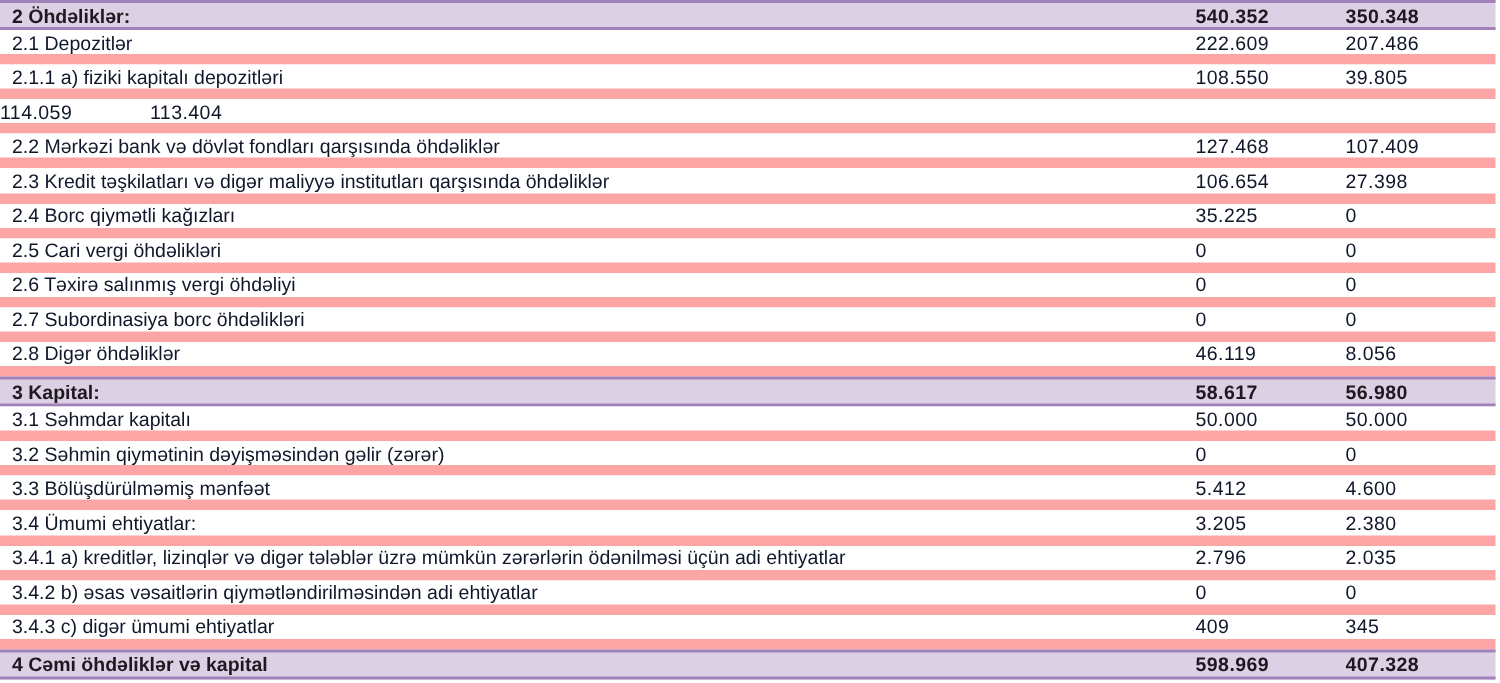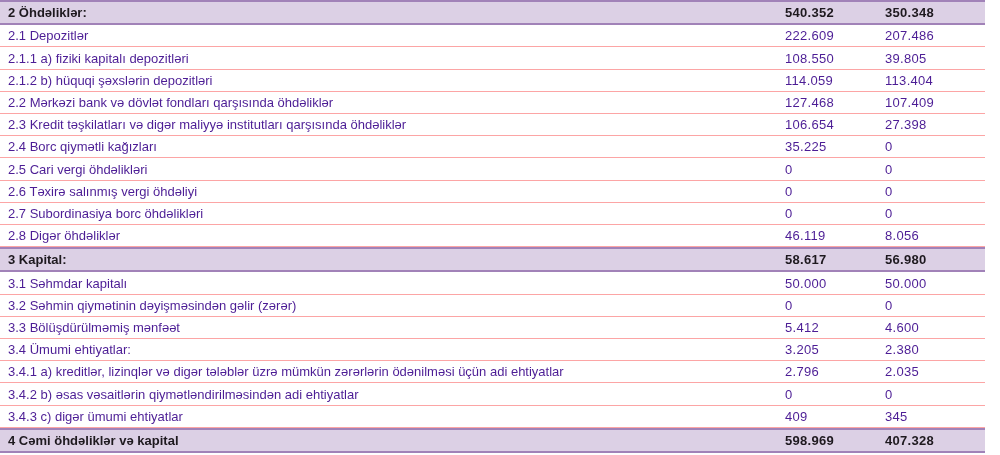--- a/index.html
+++ b/index.html
@@ -4,32 +4,32 @@
 <style>
   html,body{margin:0;padding:0;background:#ffffff;}
   body{
     font-family:"Liberation Sans","DejaVu Sans",sans-serif;
     width:1000px;height:455px;overflow:hidden;
     -webkit-font-smoothing:antialiased;
   }
   .sheet{
     width:1000px;height:455px;background:#ffffff;
     display:flex;flex-direction:column;box-sizing:border-box;
-    padding-right:15px;
+    padding-right:3px;
   }
   .table{
     display:flex;flex-direction:column;
     height:453px;
   }
   .row{
     flex:1 1 0;
     display:flex;align-items:center;
-    border-bottom:1px solid #fca5a5;
+    border-bottom:7px solid #fca5a5;
     box-sizing:border-box;
-    color:#4c1d95;
+    color:#0f172a;
     font-size:13px;
     background:#ffffff;
   }
   .row.hl{
     background:#dcd0e5;
     border-top:2px solid #a182b8;
     border-bottom:2px solid #a182b8;
     color:#1e191f;
     font-weight:bold;
   }
@@ -60,21 +60,20 @@
     <div class="cell label">2.1 Depozitlər</div>
     <div class="cell num">222.609</div>
     <div class="cell num">207.486</div>
   </div>
       <div class="row">
     <div class="cell label">2.1.1 a) fiziki kapitalı depozitləri</div>
     <div class="cell num">108.550</div>
     <div class="cell num">39.805</div>
   </div>
       <div class="row">
-    <div class="cell label">2.1.2 b) hüquqi şəxslərin depozitləri</div>
     <div class="cell num">114.059</div>
     <div class="cell num">113.404</div>
   </div>
       <div class="row">
     <div class="cell label">2.2 Mərkəzi bank və dövlət fondları qarşısında öhdəliklər</div>
     <div class="cell num">127.468</div>
     <div class="cell num">107.409</div>
   </div>
       <div class="row">
     <div class="cell label">2.3 Kredit təşkilatları və digər maliyyə institutları qarşısında öhdəliklər</div>

